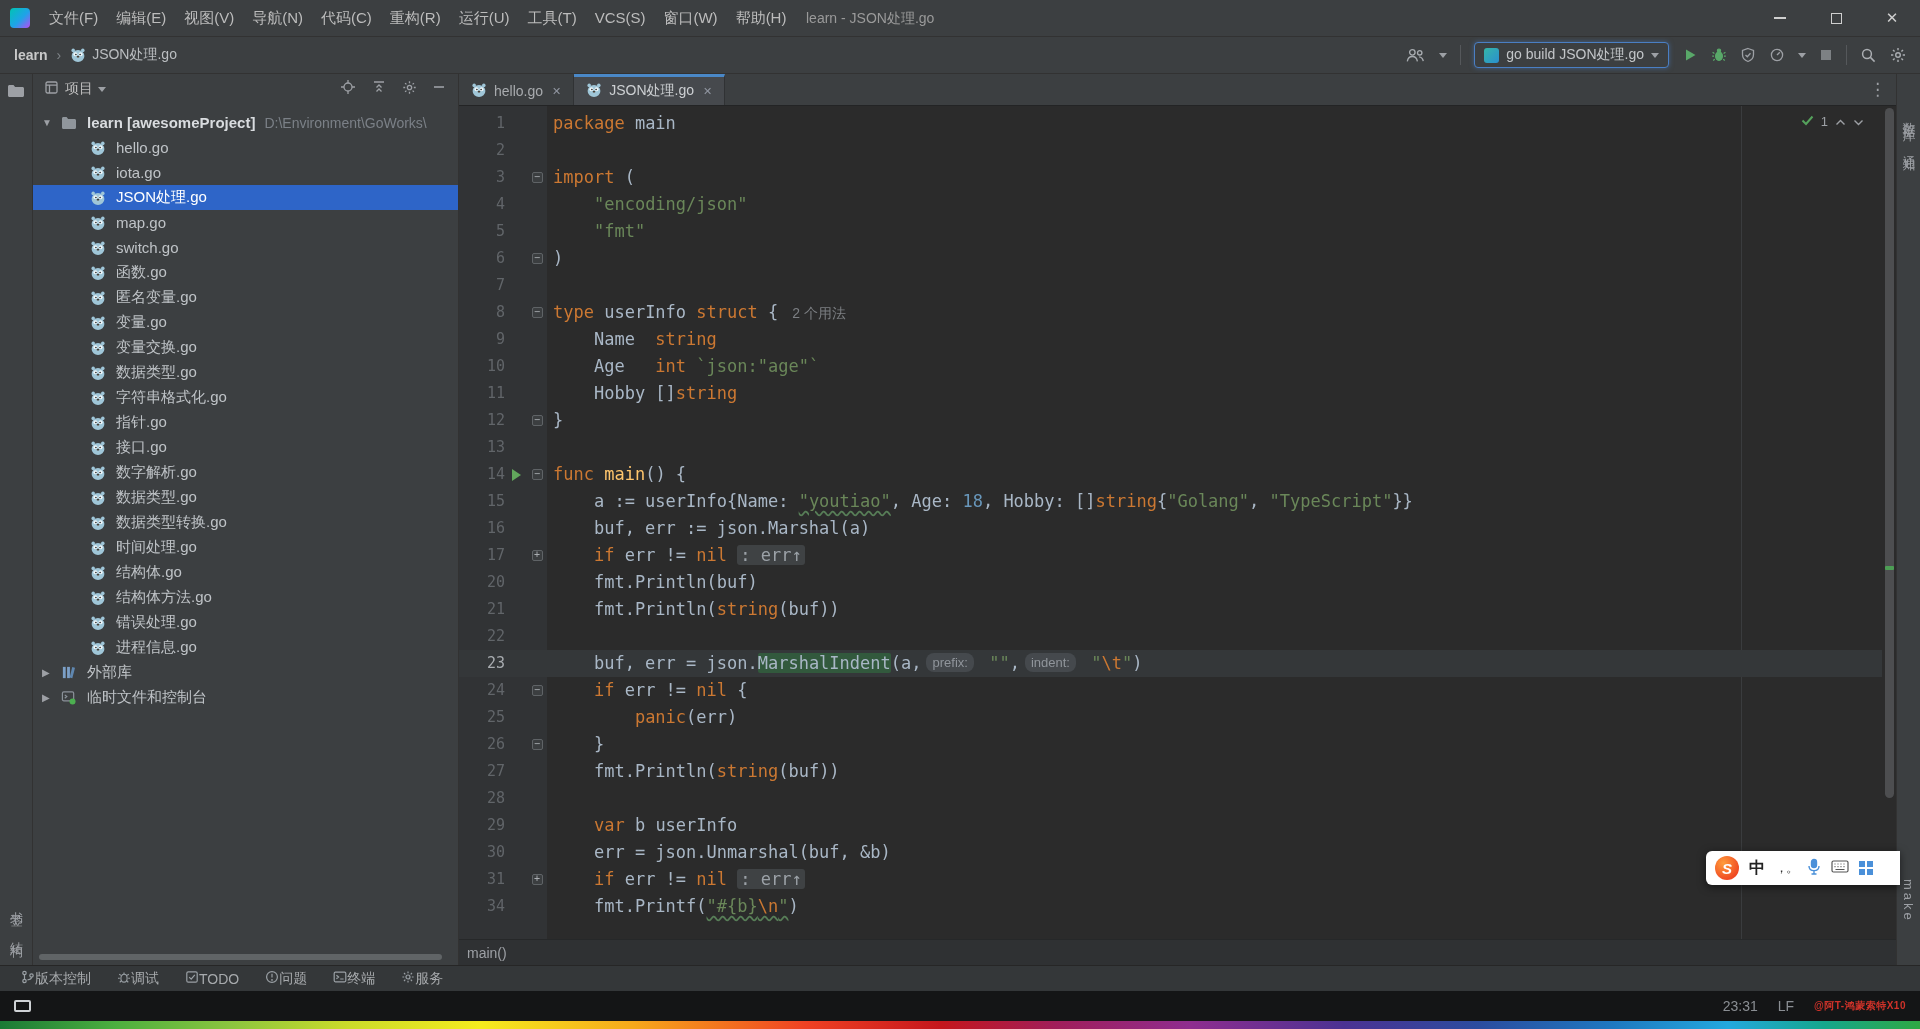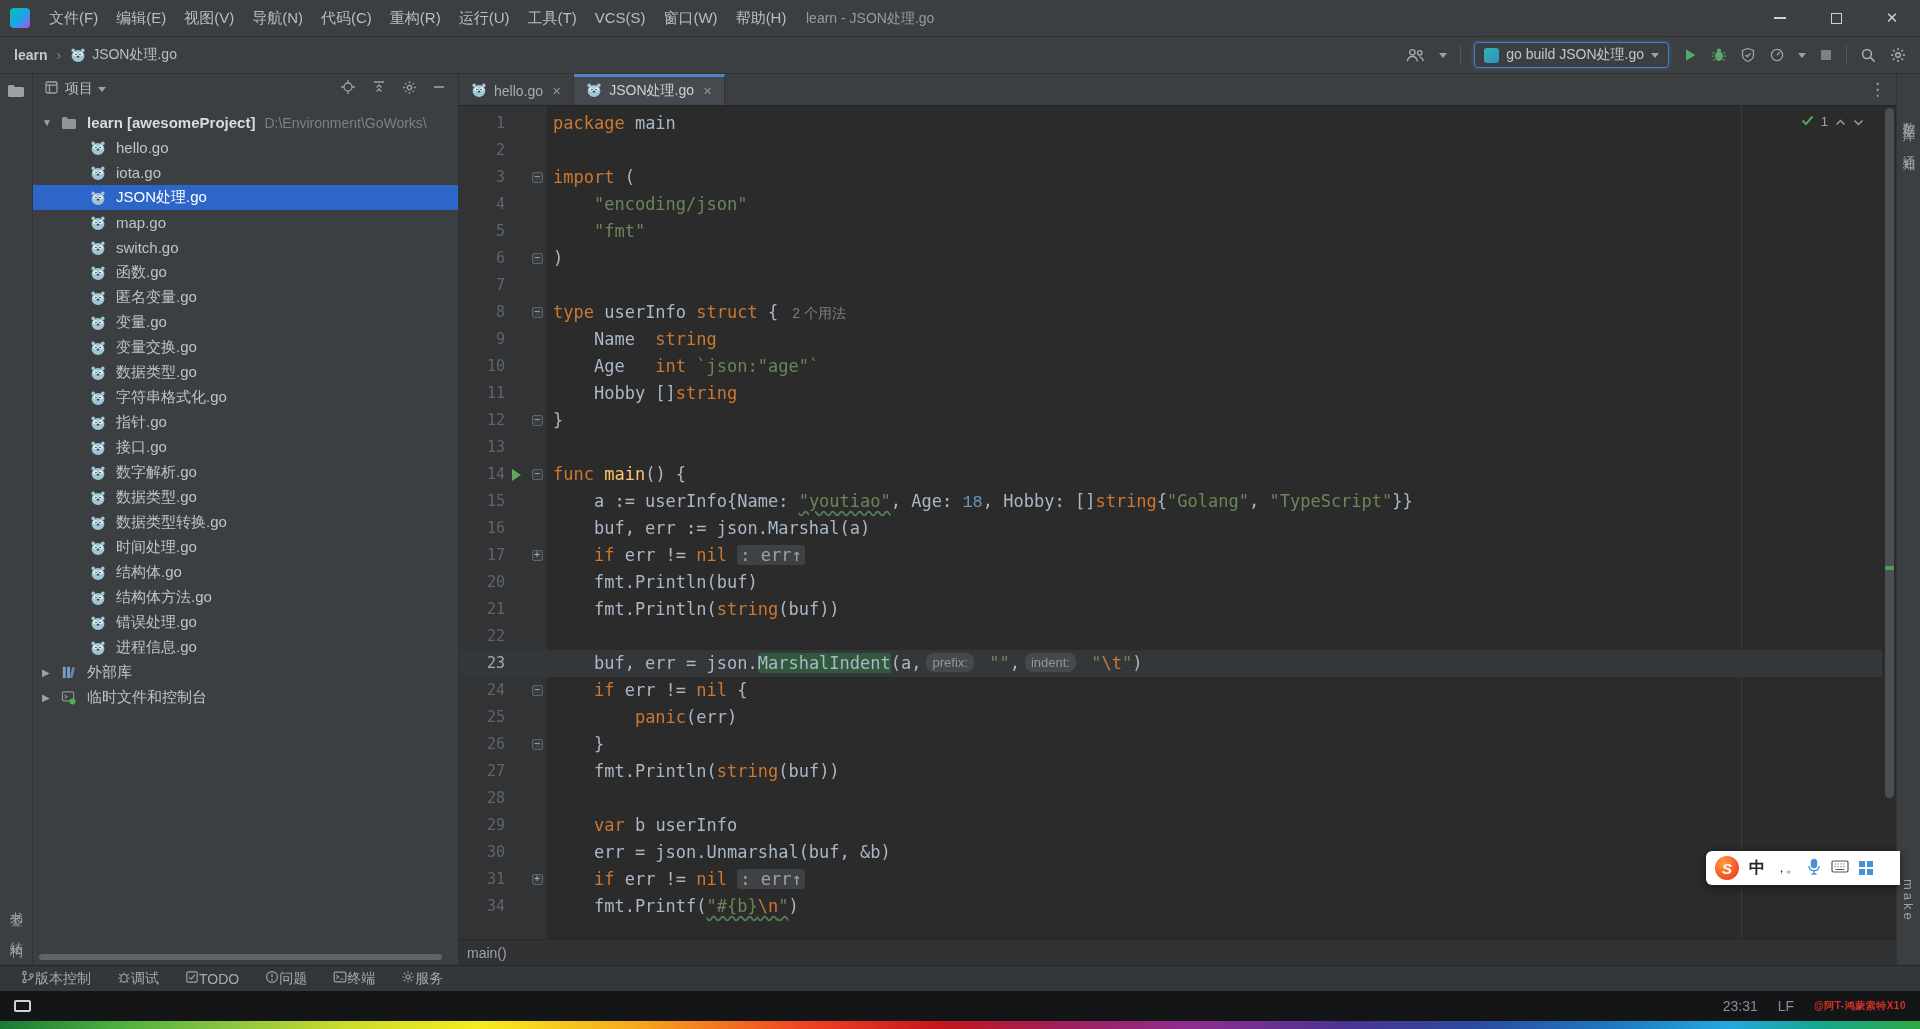--- a/index.html
+++ b/index.html
@@ -70,21 +70,21 @@
   .code-line{display:flex;height:27px;font:17px/27px "DejaVu Sans Mono","Liberation Mono",monospace;white-space:pre;}
   .code-line.cur{background:#343739;}
   .g-num{flex:0 0 46px;width:46px;text-align:right;color:#616569;font-size:15px;}
   .cur .g-num{color:#a8acb0;}
   .g-run{flex:0 0 22px;display:flex;align-items:center;justify-content:center;}
   .run-arrow{width:0;height:0;border-left:9px solid #62a75c;border-top:6px solid transparent;border-bottom:6px solid transparent;}
   .g-fold{flex:0 0 20px;display:flex;align-items:center;justify-content:center;}
   .fold-box{width:11px;height:11px;border:1px solid #5f6366;background:#3b3e40;color:#a9adb1;font-size:10px;line-height:8px;
     text-align:center;border-radius:2px;font-family:"DejaVu Sans Mono",monospace;}
   .code-text{margin-left:6px;}
-  .tk-d{color:#a9b7c6;} .tk-kw{color:#cc7832;} .tk-s{color:#6a8759;} .tk-num{color:#6897bb;font-family:Liberation Mono, monospace;}
+  .tk-d{color:#a9b7c6;} .tk-kw{color:#cc7832;} .tk-s{color:#6a8759;} .tk-num{color:#6897bb;}
   .tk-fn{color:#ffc66d;} .tk-e{color:#cc7832;}
   .tk-u{font-family:"Liberation Sans",sans-serif;font-size:14px;color:#7c7f83;margin-left:14px;}
   .tk-f{color:#9ba1a7;background:#3f4244;border-radius:3px;padding:0 3px;}
   .hl{background:#32593d;border-radius:2px;}
   .wavy{text-decoration:underline;text-decoration-style:wavy;text-decoration-color:#577e57;text-underline-offset:3px;}
   .inlay{display:inline-block;background:#45494d;color:#90959b;border-radius:8px;font-family:"Liberation Sans",sans-serif;
     font-size:13px;line-height:17px;padding:1px 6px;margin:0 5px;vertical-align:2px;}
   .vscroll{position:absolute;right:0;top:0;width:14px;bottom:0;}
   .vthumb{position:absolute;top:2px;right:2px;width:9px;height:690px;background:rgba(155,160,165,.30);border-radius:5px;}
   .stripe-mark{position:absolute;right:2px;top:460px;width:9px;height:4px;background:#4d9e55;border-radius:1px;}

